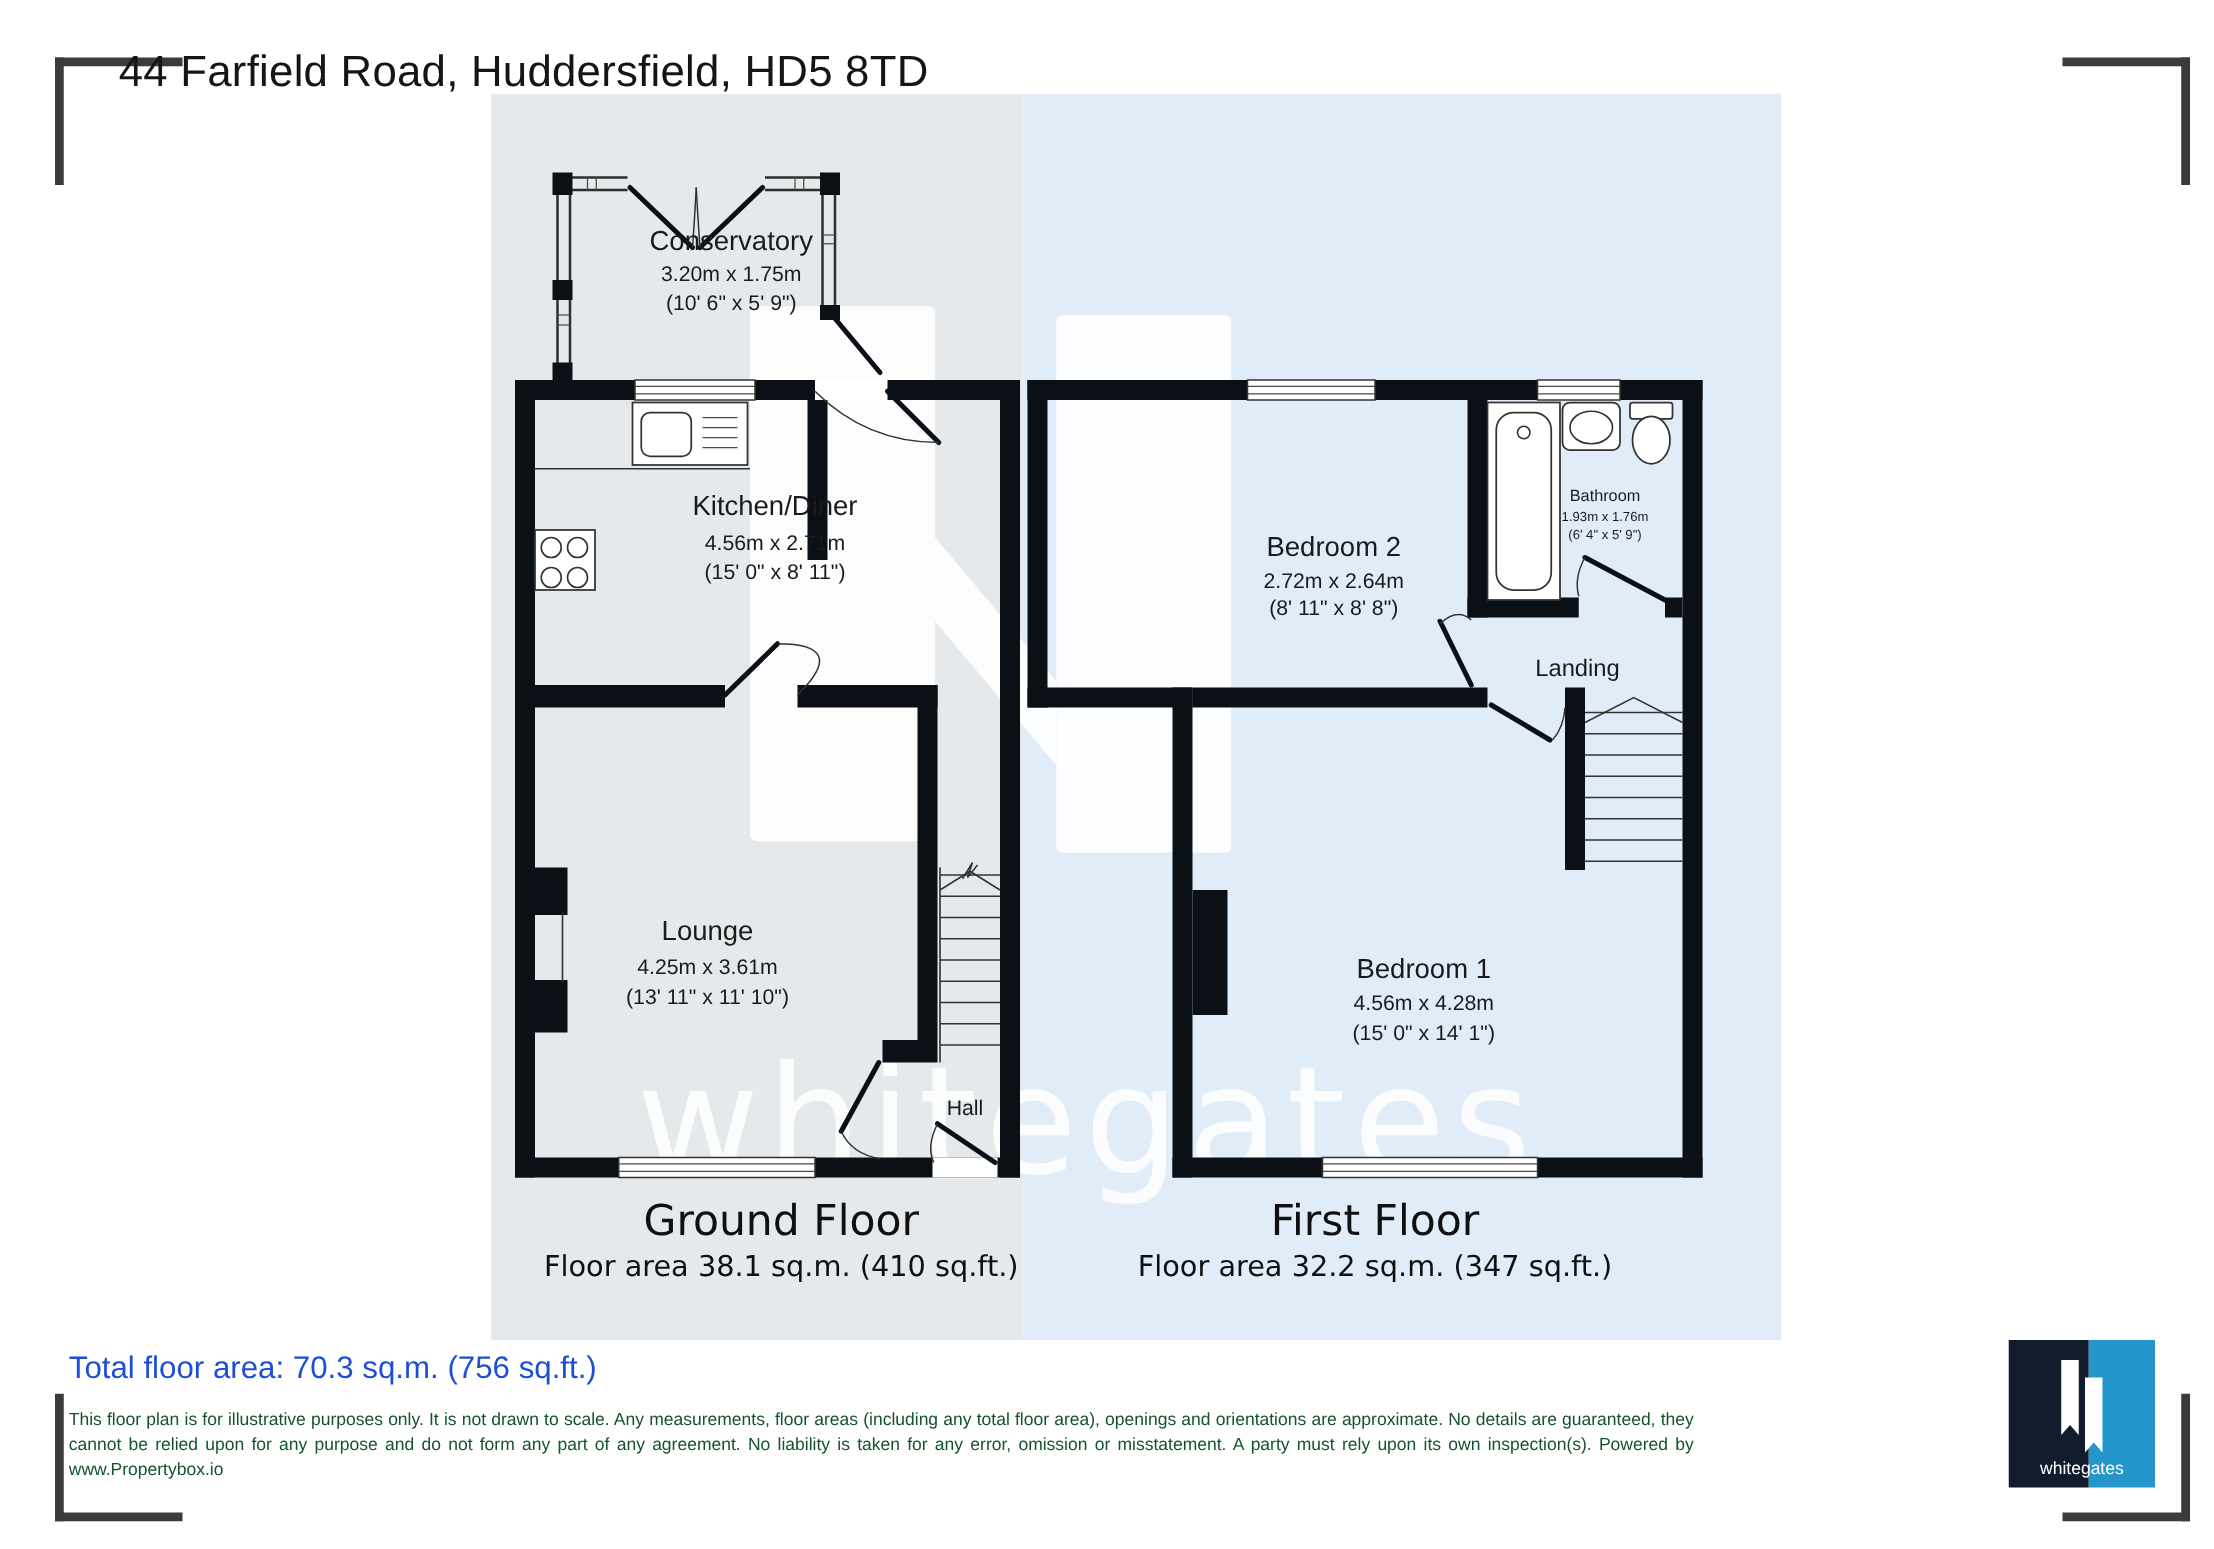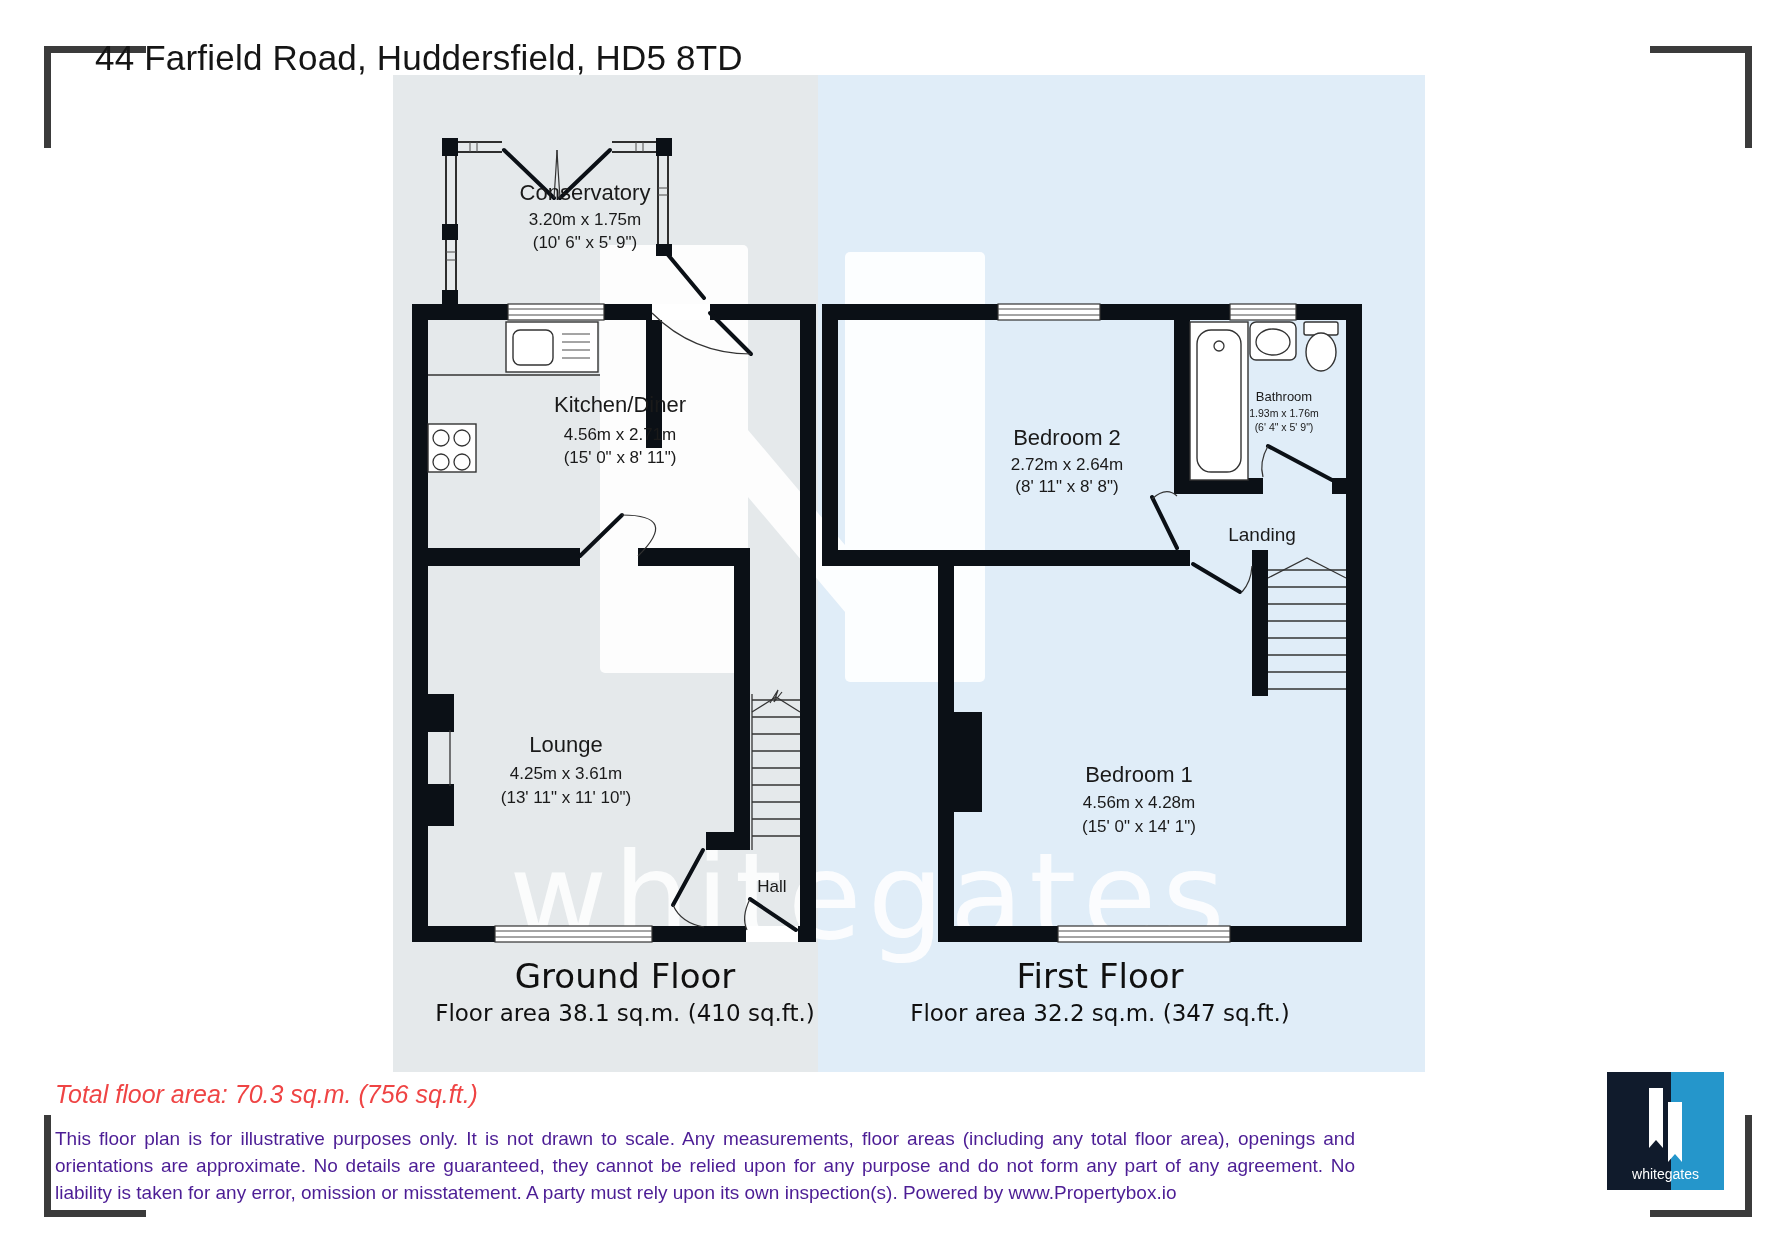--- a/index.html
+++ b/index.html
@@ -26,23 +26,23 @@
   .wm{fill:#ffffff;opacity:.9;}
   .wm-text{font-family:"DejaVu Sans",sans-serif;font-size:120px;fill:#ffffff;opacity:.88;
            text-anchor:middle;letter-spacing:6px;}
   .roomname{font-family:"Liberation Sans",sans-serif;font-size:22px;fill:#1a1a1a;text-anchor:middle;}
   .roomdim{font-family:"Liberation Sans",sans-serif;font-size:17px;fill:#1a1a1a;text-anchor:middle;}
   .roomsmall{font-family:"Liberation Sans",sans-serif;font-size:13px;fill:#1a1a1a;text-anchor:middle;}
   .roomtiny{font-family:"Liberation Sans",sans-serif;font-size:10.5px;fill:#1a1a1a;text-anchor:middle;}
   .floorname{font-family:"DejaVu Sans",sans-serif;font-size:34px;fill:#101010;text-anchor:middle;}
   .floorarea{font-family:"DejaVu Sans",sans-serif;font-size:23px;fill:#101010;text-anchor:middle;}
   
-  #total{position:absolute;left:55px;top:1080px;font-size:25px;color:#ef4444;font-style:italic;}
-  #disclaimer{position:absolute;left:55px;top:1126px;width:1300px;font-size:19px;
-              line-height:1.42;color:#4c1d95;text-align:justify;}
+  #total{position:absolute;left:55px;top:1080px;font-size:25px;color:#1d4ed8;}
+  #disclaimer{position:absolute;left:55px;top:1126px;width:1300px;font-size:14px;
+              line-height:1.42;color:#14532d;text-align:justify;}
   
   #logo{position:absolute;left:1607px;top:1072px;width:117px;height:118px;}
   #logo .band-navy{position:absolute;left:0;top:0;width:64px;height:118px;background:#101b2c;}
   #logo .band-blue{position:absolute;left:64px;top:0;width:53px;height:118px;background:#2596cb;}
   #logo svg{position:absolute;left:0;top:0;}
   #logo .brand{position:absolute;left:0;right:0;bottom:8px;text-align:center;color:#fff;
                font-size:14px;font-family:"Liberation Sans",sans-serif;}
 </style>
 </head>
 <body>

